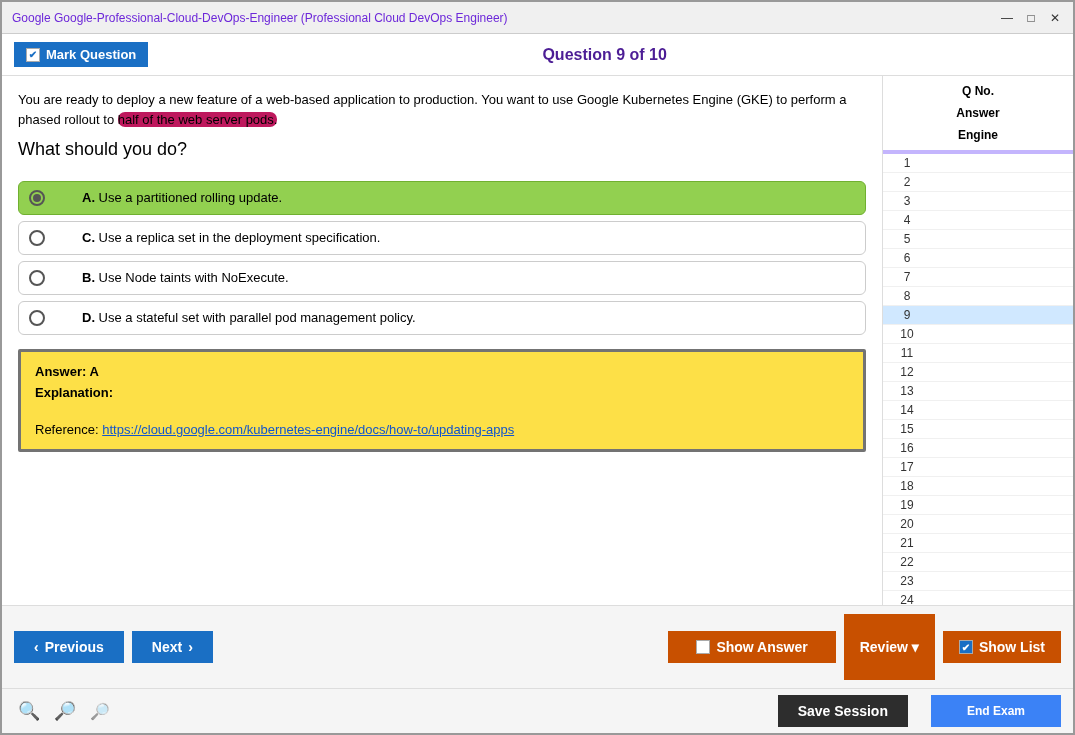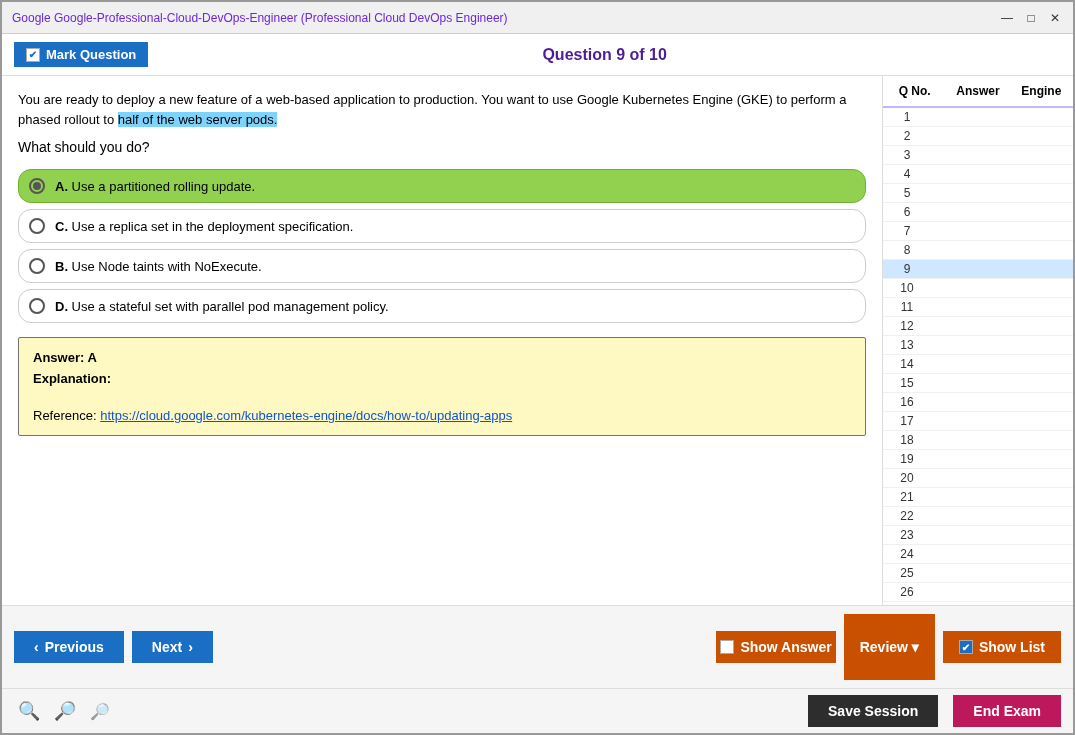--- a/index.html
+++ b/index.html
@@ -102,36 +102,37 @@
       overflow-y: auto;
       border-right: 1px solid #ddd;
     }
     .question-text {
       font-size: 13px;
       color: #000;
       margin-bottom: 10px;
       line-height: 1.5;
     }
     .question-text .highlight {
-      background: #7dd3fc;
+      background: #be185d;
+      border-radius: 7px;
     }
     .what-do {
-      font-size: 14px;
+      font-size: 18px;
       font-weight: normal;
-      margin-bottom: 14px;
+      margin-bottom: 21px;
     }
     
     .option-row {
       display: flex;
-      align-items: center;
       padding: 8px 10px;
       margin-bottom: 6px;
-      border-radius: 13px;
+      border-radius: 6px;
       cursor: pointer;
       border: 1px solid transparent;
+      gap: 27px;
     }
     .option-row.selected {
       background: #92d050;
       border: 1px solid #70b030;
     }
     .option-row.unselected {
       background: #fff;
       border: 1px solid #ccc;
     }
     .option-radio {
@@ -154,22 +155,22 @@
     }
     .option-text {
       font-size: 13px;
       color: #000;
     }
     .option-letter {
       font-weight: bold;
     }
     
     .answer-box {
-      background: #fef9c3;
-      border: 1px solid #737373;
+      background: #fde047;
+      border: 3px solid #737373;
       padding: 12px 14px;
       margin-top: 14px;
       border-radius: 2px;
     }
     .answer-box .answer-label {
       font-weight: bold;
       margin-bottom: 6px;
     }
     .answer-box .explanation-label {
       font-weight: bold;
@@ -185,22 +186,23 @@
     
     .sidebar {
       width: 190px;
       display: flex;
       flex-direction: column;
       overflow: hidden;
       background: #fff;
     }
     .sidebar-header {
       display: flex;
-      border-bottom: 2px solid #c4b5fd;
+      border-bottom: 4px solid #c4b5fd;
       padding: 4px 0;
+      flex-direction: column;
     }
     .sidebar-col {
       flex: 1;
       text-align: center;
       font-size: 12px;
       font-weight: bold;
       color: #000;
       padding: 4px 2px;
     }
     .sidebar-list {
@@ -256,21 +258,21 @@
     }
     .btn-blue {
       background: #1a6fc4;
       color: #fff;
     }
     .spacer { flex: 1; }
     .show-answer-btn {
       background: #c85000;
       color: #fff;
       border: none;
-      padding: 8px 4px;
+      padding: 8px 28px;
       font-size: 14px;
       font-weight: bold;
       cursor: pointer;
       display: flex;
       align-items: center;
       gap: 6px;
     }
     .show-answer-checkbox {
       width: 14px;
       height: 14px;
@@ -323,37 +325,37 @@
       background: none;
       border: none;
       font-size: 16px;
       cursor: pointer;
       padding: 2px 4px;
       color: #333;
     }
     .footer-right {
       margin-left: auto;
       display: flex;
-      gap: 15px;
+      gap: 23px;
     }
     .save-session-btn {
       background: #2d2d2d;
       color: #fff;
       border: none;
       padding: 8px 20px;
       font-size: 14px;
       font-weight: bold;
       cursor: pointer;
     }
     .end-exam-btn {
-      background: #be185d;
-      color: #fff;
-      border: none;
-      padding: 8px 20px;
-      font-size: 14px;
+      background: #3b82f6;
+      color: #fff;
+      border: none;
+      padding: 8px 36px;
+      font-size: 12px;
       font-weight: bold;
       cursor: pointer;
     }
     .chevron {
       font-style: normal;
     }
   </style>
 </head>
 <body>
 

